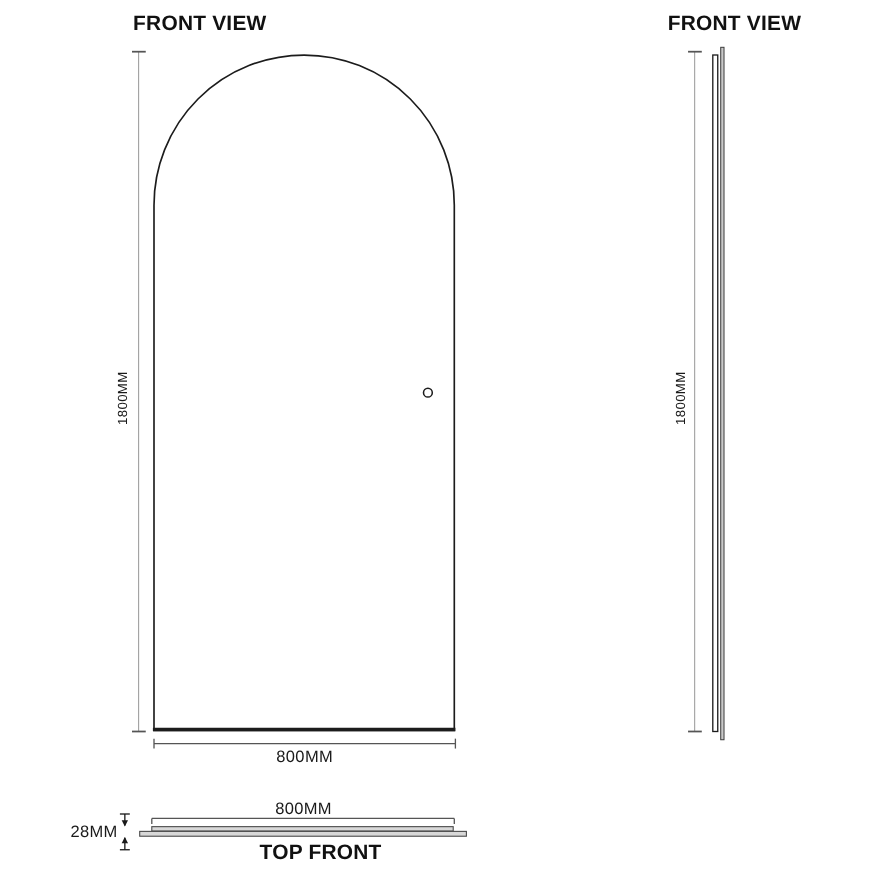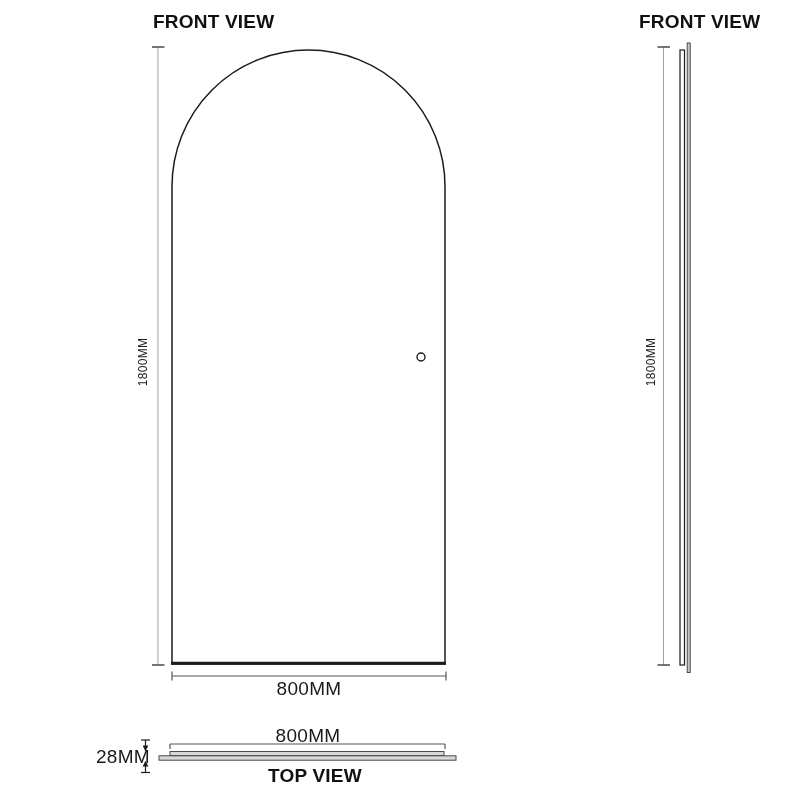--- a/index.html
+++ b/index.html
@@ -7,38 +7,37 @@
     padding: 0;
     background: #ffffff;
     font-family: "Liberation Sans", sans-serif;
   }
   #stage {
     position: relative;
     width: 748px;
     height: 800px;
     background: #ffffff;
     overflow: hidden;
-    margin-left: 32px;
   }
   #linework {
     position: absolute;
     left: 0;
     top: 0;
   }
   .view-title {
     position: absolute;
     font-size: 19px;
     font-weight: 700;
     color: #111111;
     letter-spacing: 0.2px;
     white-space: nowrap;
   }
   .dim-label {
     position: absolute;
-    font-size: 19px;
+    font-size: 15px;
     font-weight: 400;
     color: #1a1a1a;
     letter-spacing: 0.3px;
     text-align: center;
     line-height: 14px;
     white-space: nowrap;
   }
   .dim-label.vertical {
     font-size: 12px;
     transform: rotate(-90deg);
@@ -91,21 +90,21 @@
     <polygon points="110.6,745.6 116.4,745.6 113.5,751.3" fill="#1a1a1a"></polygon>
     <line x1="113.5" y1="761.5" x2="113.5" y2="772.5" stroke="#1a1a1a" stroke-width="1.2"></line>
     <polygon points="110.6,766.6 116.4,766.6 113.5,760.9" fill="#1a1a1a"></polygon>
     <line x1="109" y1="772.5" x2="118" y2="772.5" stroke="#1a1a1a" stroke-width="1.2"></line>
   </svg>
 
   <span class="view-title" style="left:121px; top:11px;">FRONT VIEW</span>
 
   <span class="view-title" style="left:607px; top:11px;">FRONT VIEW</span>
 
-  <span class="view-title" style="left:236px; top:765px; width:80px; text-align:center; display:inline-block;">TOP VIEW</span>
+  <span class="view-title" style="left:236px; top:765px; width:80px; text-align:center; display:inline-block;">TOP FRONT</span>
 
   <span class="dim-label vertical w80" style="left:71px; top:355px;">1800MM</span>
 
   <span class="dim-label w80" style="left:237px; top:682px;">800MM</span>
 
   <span class="dim-label vertical w80" style="left:579px; top:355px;">1800MM</span>
 
   <span class="dim-label w80" style="left:236px; top:729px;">800MM</span>
 
   <span class="dim-label right-align w40" style="left:64px; top:750px;">28MM</span>

